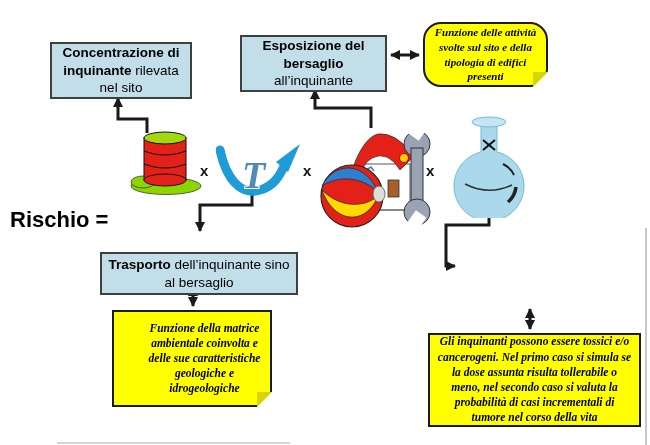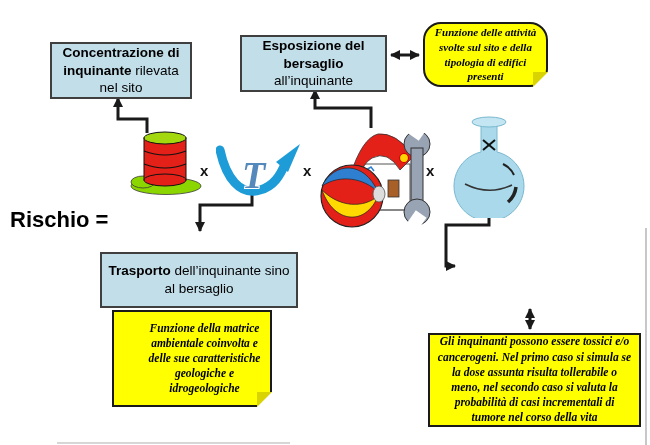--- a/index.html
+++ b/index.html
@@ -76,21 +76,21 @@
     </div>
   </div>
 
   <div class="bluebox" style="left:240px;top:23px;width:147px;height:57px;">
     <div>
       <span class="bt">Esposizione del bersaglio</span>
       <span>all’inquinante</span>
     </div>
   </div>
 
-  <div class="bluebox" style="left:100px;top:240px;width:198px;height:56px;">
+  <div class="bluebox" style="left:100px;top:240px;width:198px;height:43px;">
     <div>
       <span class="bt">Trasporto</span>
       <span>dell’inquinante sino al bersaglio</span>
     </div>
   </div>
 
 
   <div class="note folded" style="left:423px;top:22px;width:125px;height:65px;font-size:11px;border-radius:18px;">
     <span>Funzione delle attività svolte sul sito e della tipologia di edifici presenti</span>
   </div>

